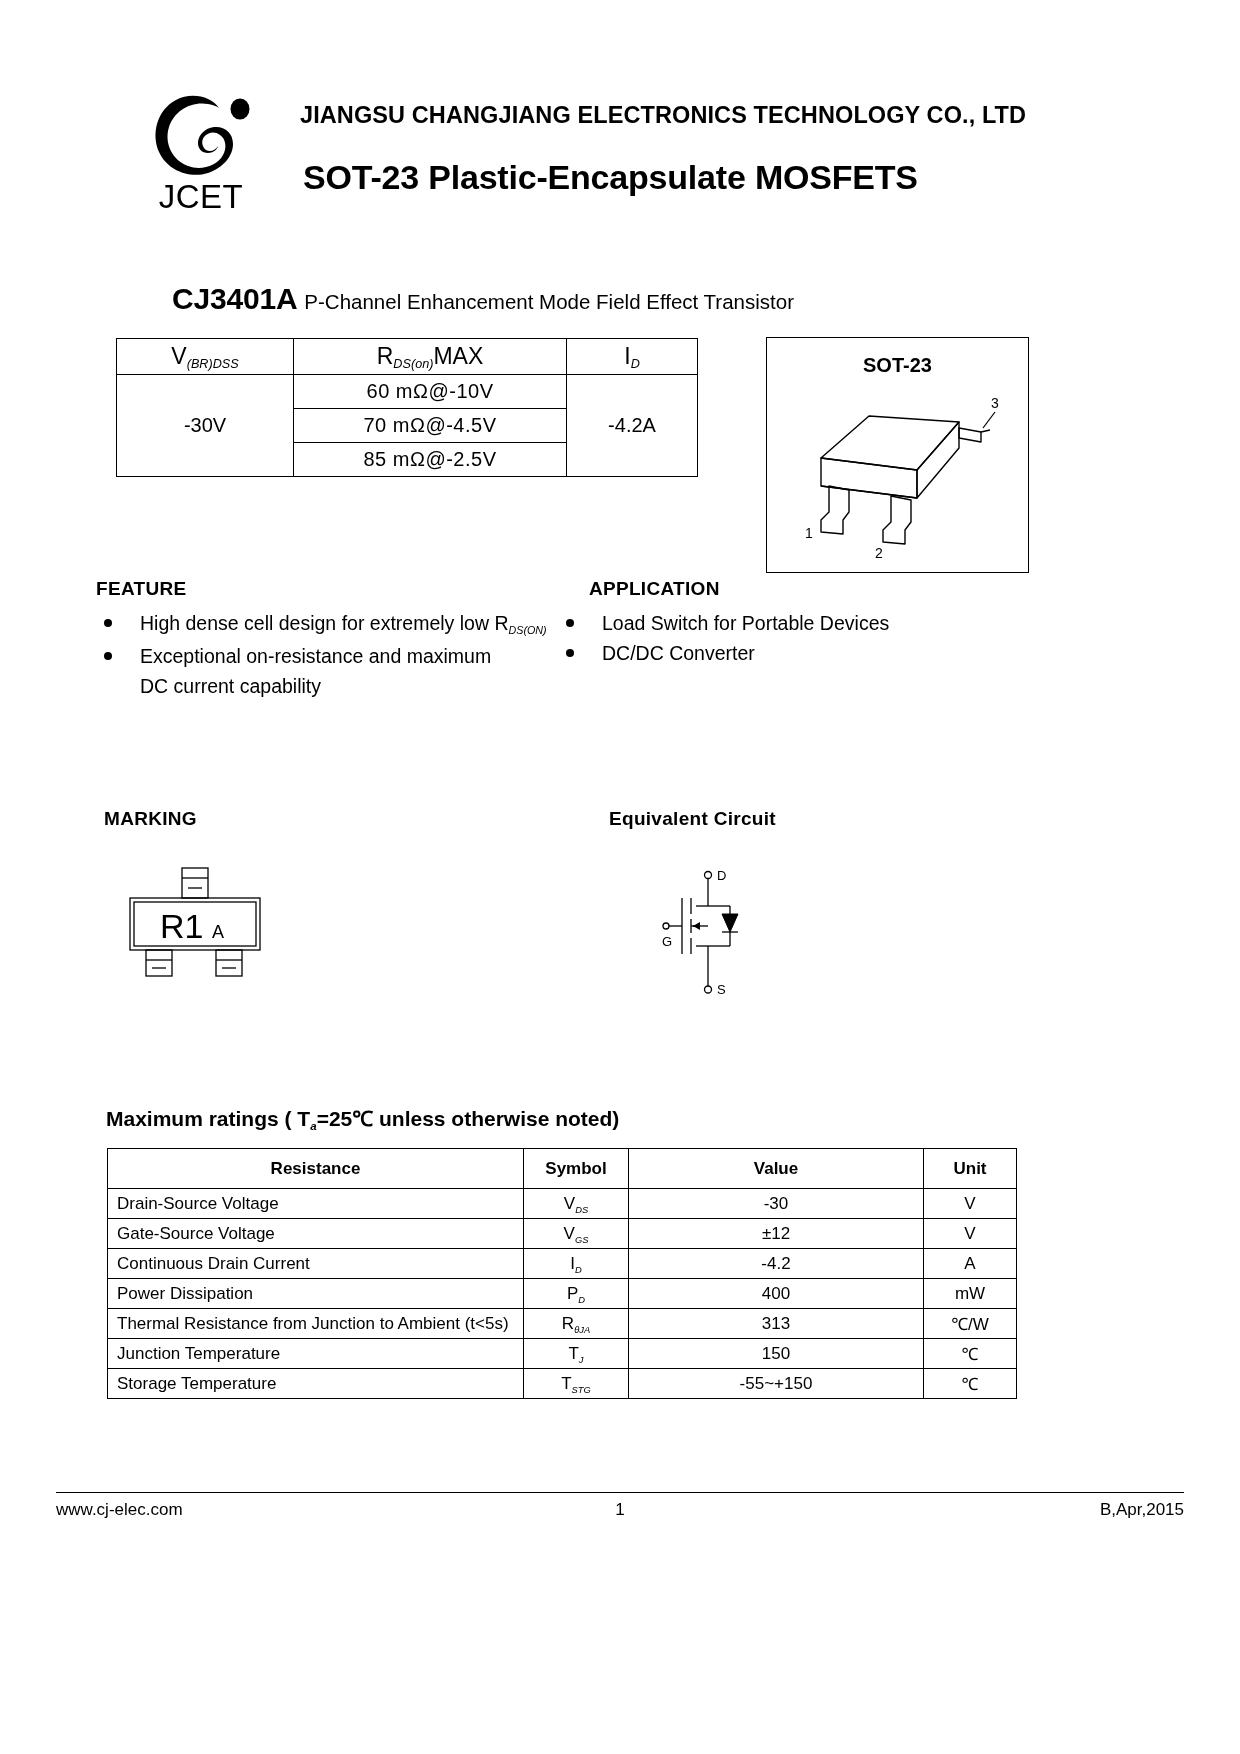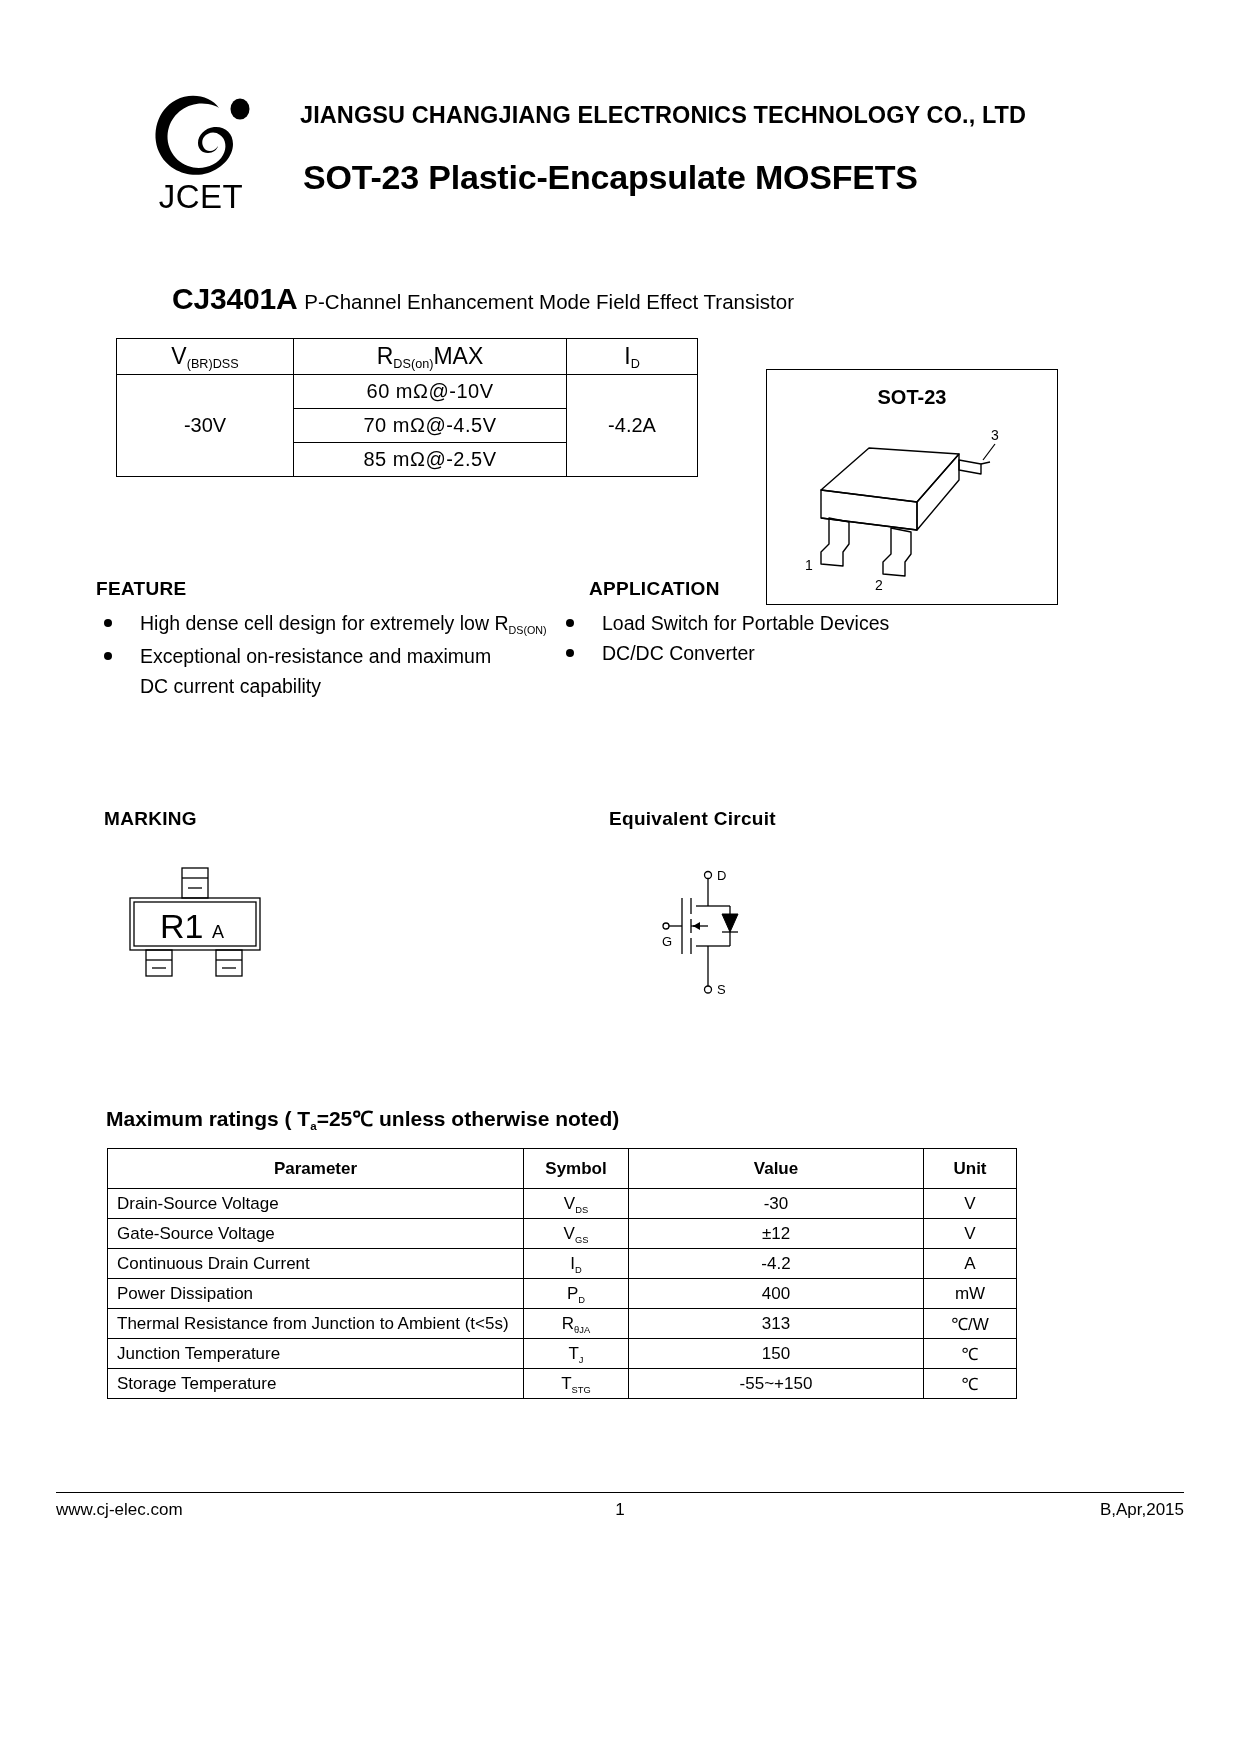--- a/index.html
+++ b/index.html
@@ -111,33 +111,33 @@
   .spec-table .cell {
     height: 33px;
     font-size: 20px;
     padding: 0;
   }
   .sub-sm {
     font-size: 0.55em;
     vertical-align: baseline;
     position: relative;
     top: 4px;
+    font-style: italic;
   }
   .ohm-gap { letter-spacing: 0.5px; }
 
   
   .pkg-box {
     position: absolute;
     left: 766px;
     top: 337px;
-    width: 292px;
+    width: 263px;
     height: 236px;
     border: 1px solid #000;
     box-sizing: border-box;
-    margin-top: 32px;
   }
   .pkg-title {
     position: absolute;
     left: 0;
     top: 16px;
     width: 100%;
     text-align: center;
     font-size: 20px;
     font-weight: bold;
   }
@@ -423,21 +423,21 @@
     <text x="57" y="14" font-family="Liberation Sans, sans-serif" font-size="13" fill="#000000">D</text>
     <text x="2" y="80" font-family="Liberation Sans, sans-serif" font-size="13" fill="#000000">G</text>
     <text x="57" y="128" font-family="Liberation Sans, sans-serif" font-size="13" fill="#000000">S</text>
   </svg>
 
   <div class="ratings-title"><span>Maximum ratings ( T</span><span class="sub-sm">a</span><span>=25℃ unless otherwise noted)</span></div>
 
   <table class="ratings-table">
     <thead>
       <tr>
-        <th style="width:415px">Parameter</th>
+        <th style="width:415px">Resistance</th>
         <th style="width:104px">Symbol</th>
         <th style="width:294px">Value</th>
         <th style="width:92px">Unit</th>
       </tr>
     </thead>
     <tbody>
       <tr>
         <td class="param">Drain-Source Voltage</td>
         <td class="sym"><span>V</span><span class="sub-sm">DS</span></td>
         <td class="val">-30</td>

